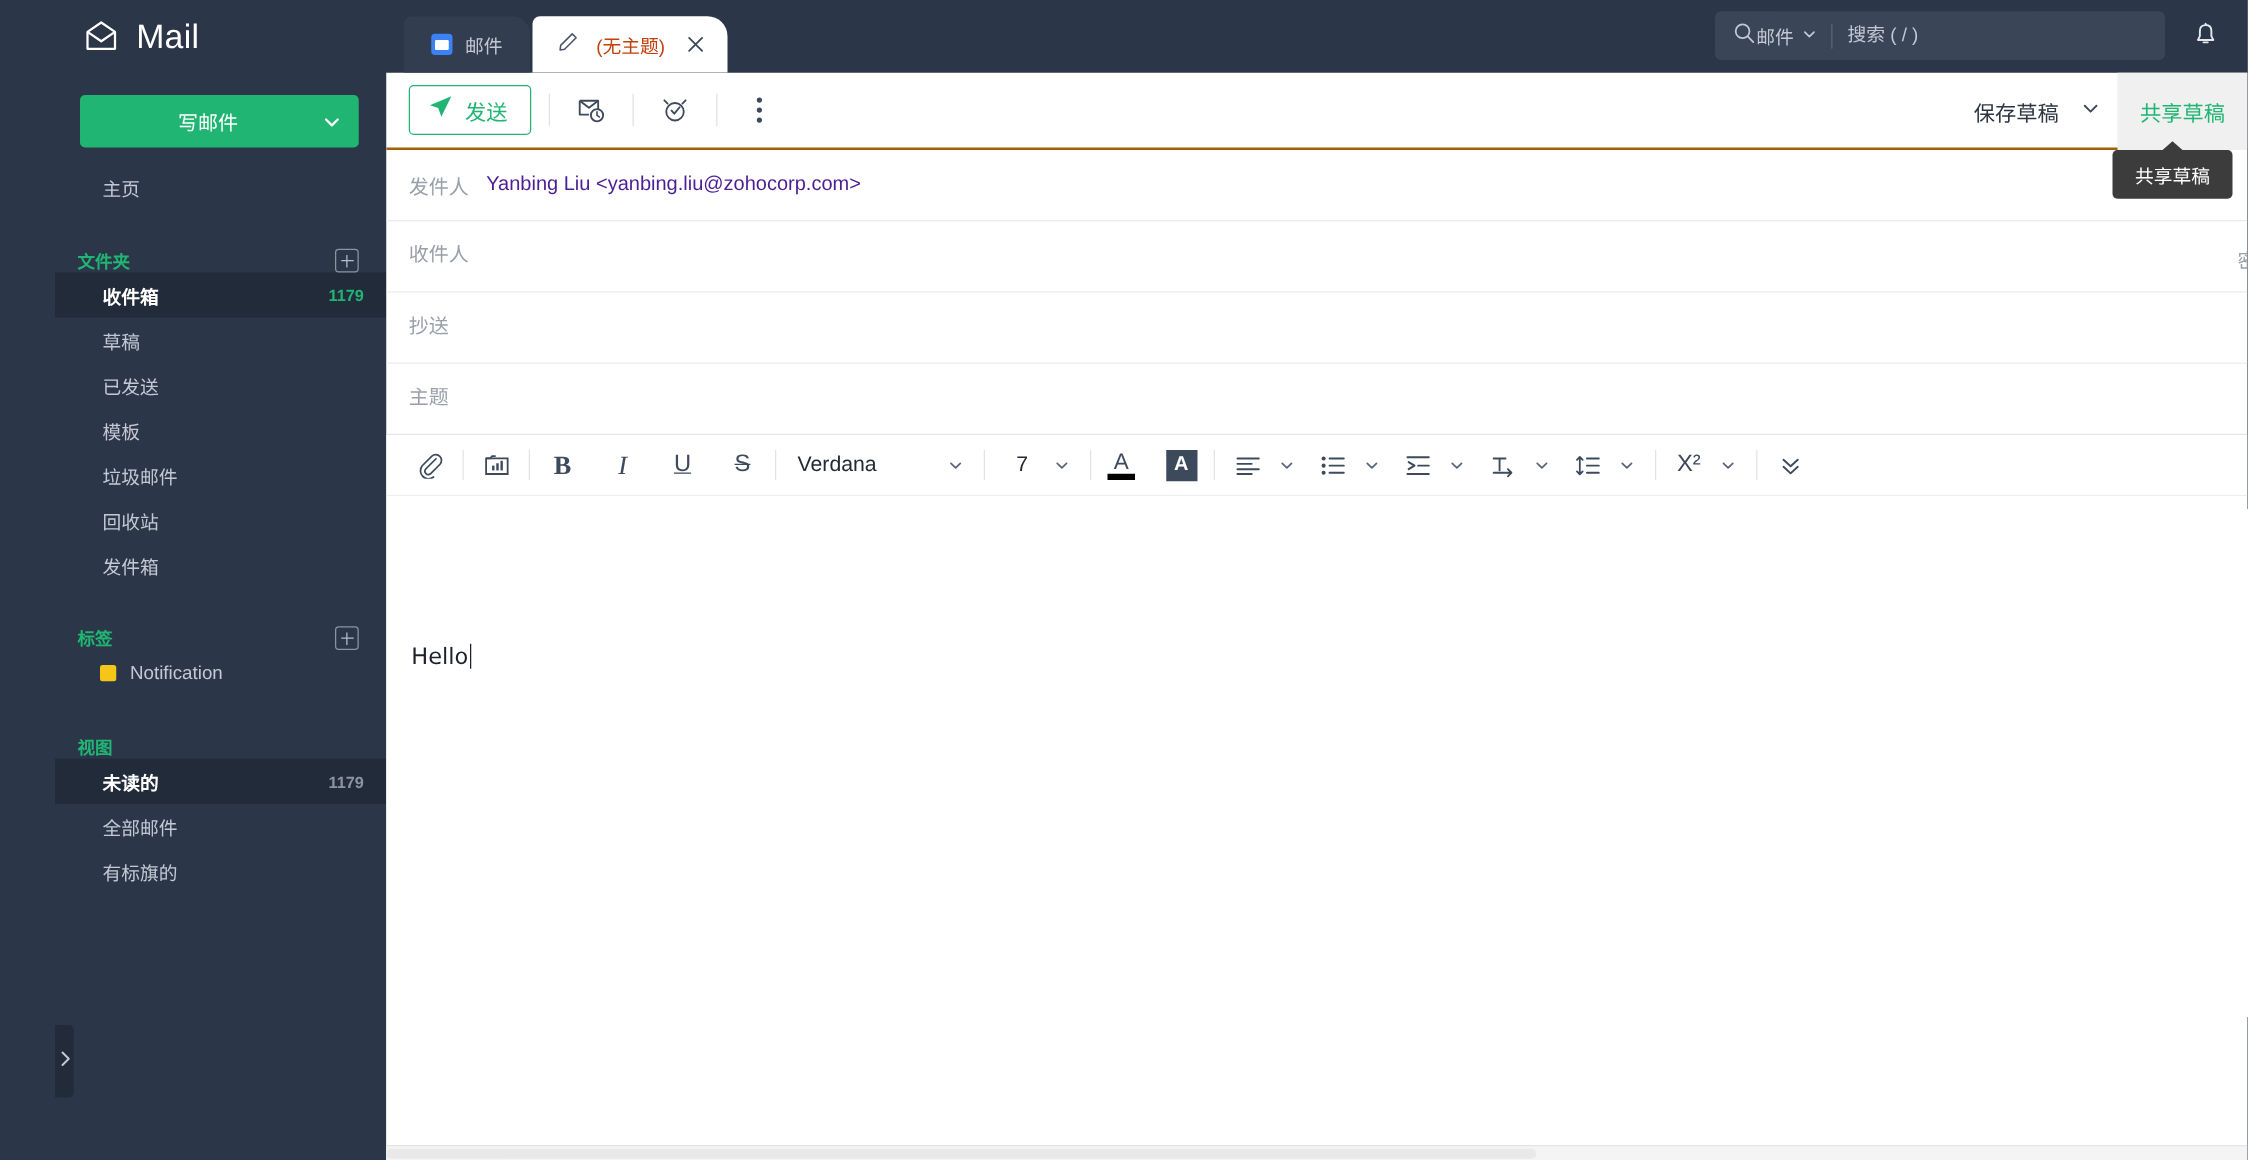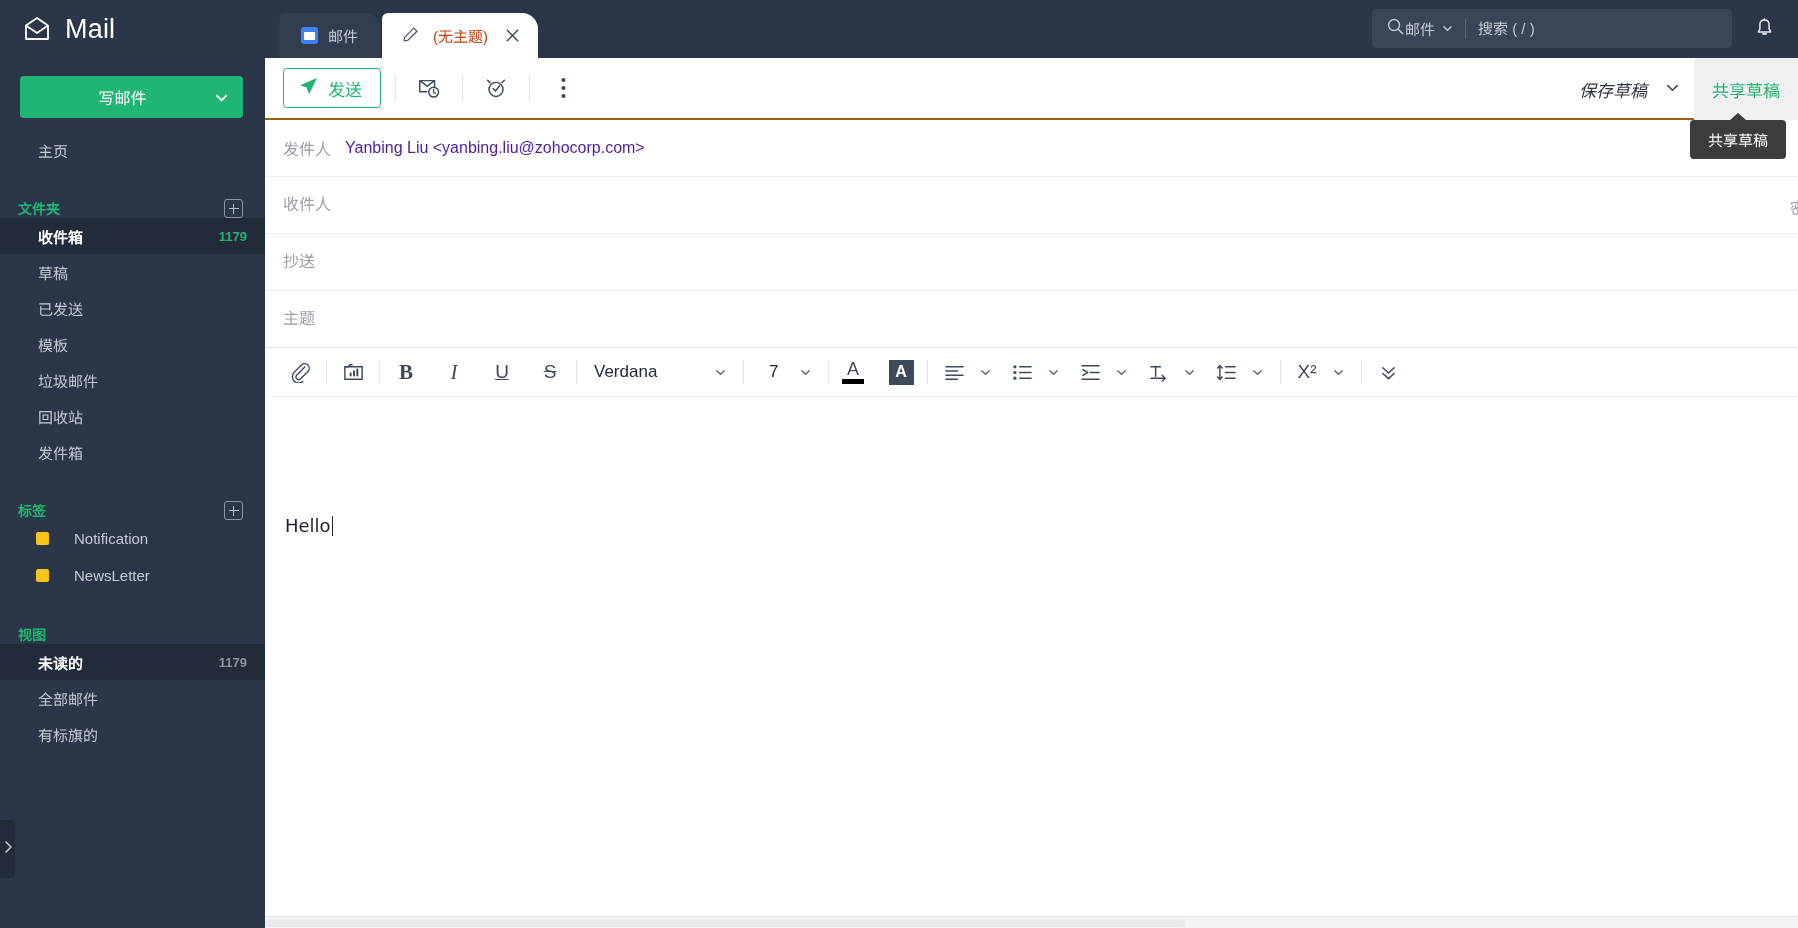--- a/index.html
+++ b/index.html
@@ -12,20 +12,21 @@
   }
   .app { position: relative; width: 1798px; height: 928px; display: flex; }
 
   
   .sidebar {
     width: 265px; height: 928px;
     background: #2b3648;
     flex: 0 0 265px;
     position: relative;
     overflow: hidden;
+    margin-left: 44px;
   }
   .brand {
     height: 58px;
     display: flex; align-items: center;
     padding-left: 22px; gap: 13px;
   }
   .brand-icon { width: 30px; height: 30px; display: block; }
   .brand-title {
     color: #ffffff; font-size: 27px; font-weight: 400;
     letter-spacing: .2px; line-height: 1;
@@ -74,21 +75,21 @@
     border-radius: 3px; position: relative; cursor: pointer;
   }
   .plus-box::before, .plus-box::after {
     content: ""; position: absolute; background: #b8bec9;
   }
   .plus-box::before { left: 3.5px; right: 3.5px; top: 7.5px; height: 1.6px; }
   .plus-box::after { top: 3.5px; bottom: 3.5px; left: 7.5px; width: 1.6px; }
 
   .label-item {
     height: 37px; display: flex; align-items: center;
-    padding-left: 36px; gap: 25px;
+    padding-left: 36px; gap: 11px;
     color: #c3c9d4; font-size: 15px; cursor: pointer;
   }
   .label-sq { width: 13px; height: 13px; border-radius: 2px; flex: 0 0 13px; }
 
   .collapse-handle {
     position: absolute; left: 0; bottom: 50px;
     width: 15px; height: 58px;
     background: #222b3a;
     border-radius: 0 4px 4px 0;
     display: flex; align-items: center; justify-content: center;
@@ -178,21 +179,21 @@
     cursor: pointer;
   }
   .right-actions {
     position: absolute; right: 0; top: 0; height: 62px;
     display: flex; align-items: center;
   }
   .save-draft {
     display: flex; align-items: center; gap: 18px;
     padding: 0 14px 0 0; cursor: pointer;
   }
-  .save-draft-lbl { color: #2d3542; font-size: 17px; font-style: italic; }
+  .save-draft-lbl { color: #2d3542; font-size: 17px; }
   .share-draft {
     height: 62px; display: flex; align-items: center;
     padding: 0 18px; background: #f0f0f0; cursor: pointer;
   }
   .share-draft-lbl { color: #21b573; font-size: 17px; }
   .tooltip {
     position: absolute; right: 12px; top: 62px;
     background: #3c3c3c; color: #ffffff;
     font-size: 15px; padding: 9px 18px; border-radius: 4px;
     white-space: nowrap; z-index: 30;
@@ -348,24 +349,20 @@
 
     <div class="section-head">
       <span class="sec-title">标签</span>
       <span class="plus-box"></span>
     </div>
 
     <div>
       <div class="label-item">
         <span class="label-sq" style="background:#f5c518"></span>
         <span>Notification</span>
-      </div>
-      <div class="label-item">
-        <span class="label-sq" style="background:#f5c518"></span>
-        <span>NewsLetter</span>
       </div>
     </div>
 
     <div class="section-head">
       <span class="sec-title">视图</span>
     </div>
 
     <div>
       <div class="nav-item active view-active">
         <span class="lbl">未读的</span>

